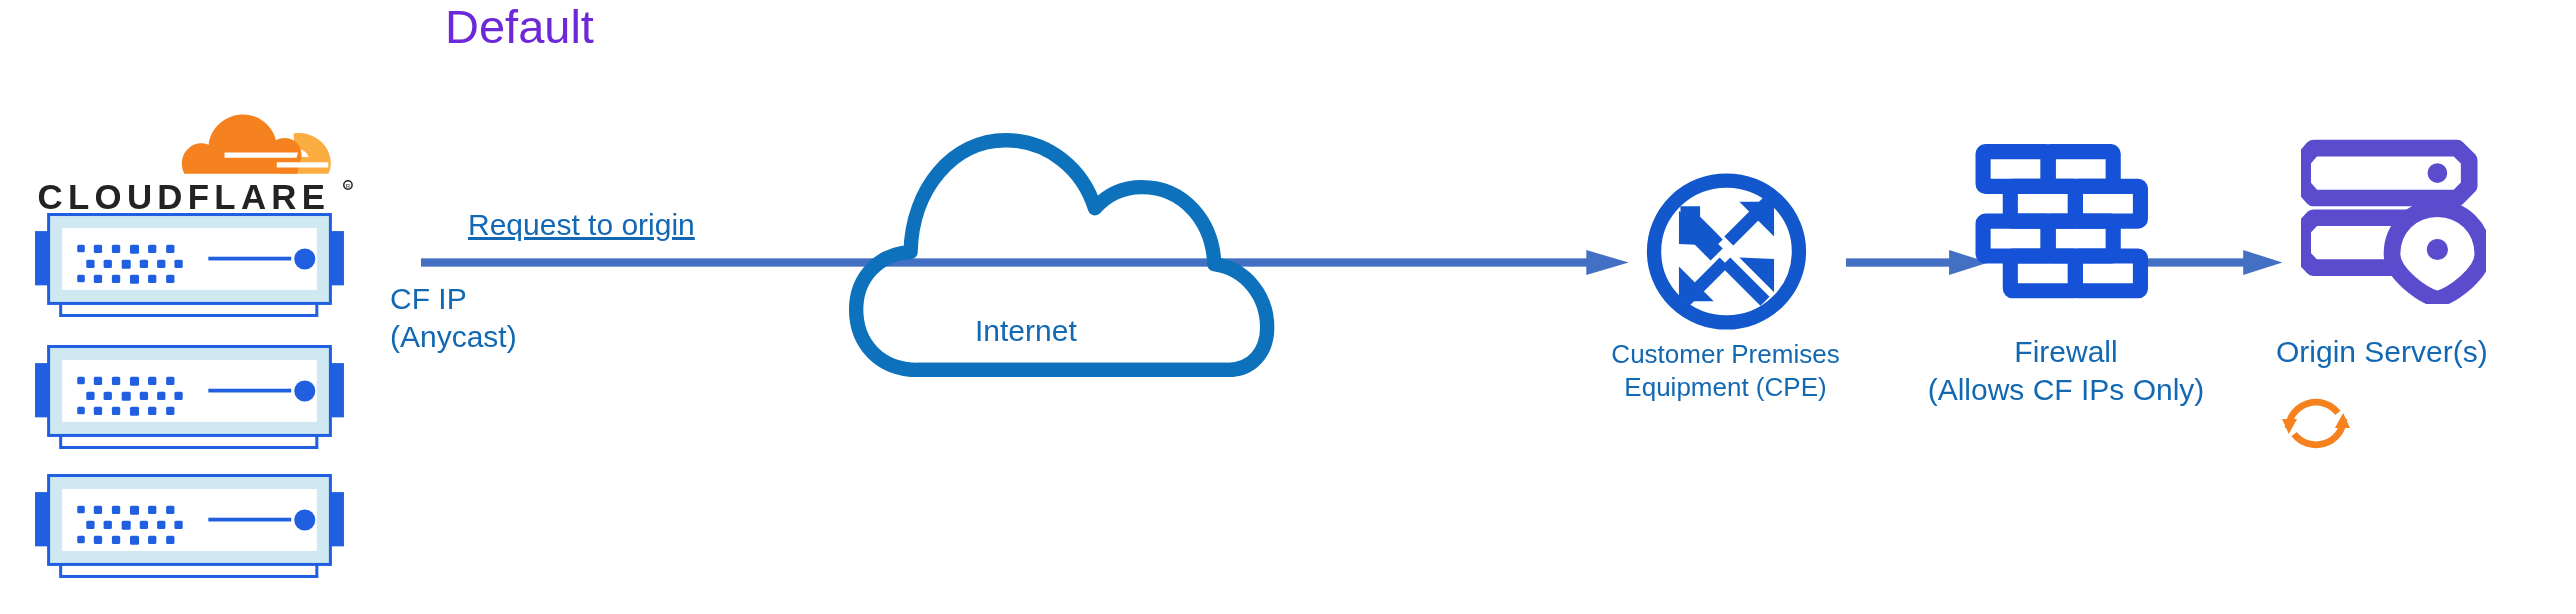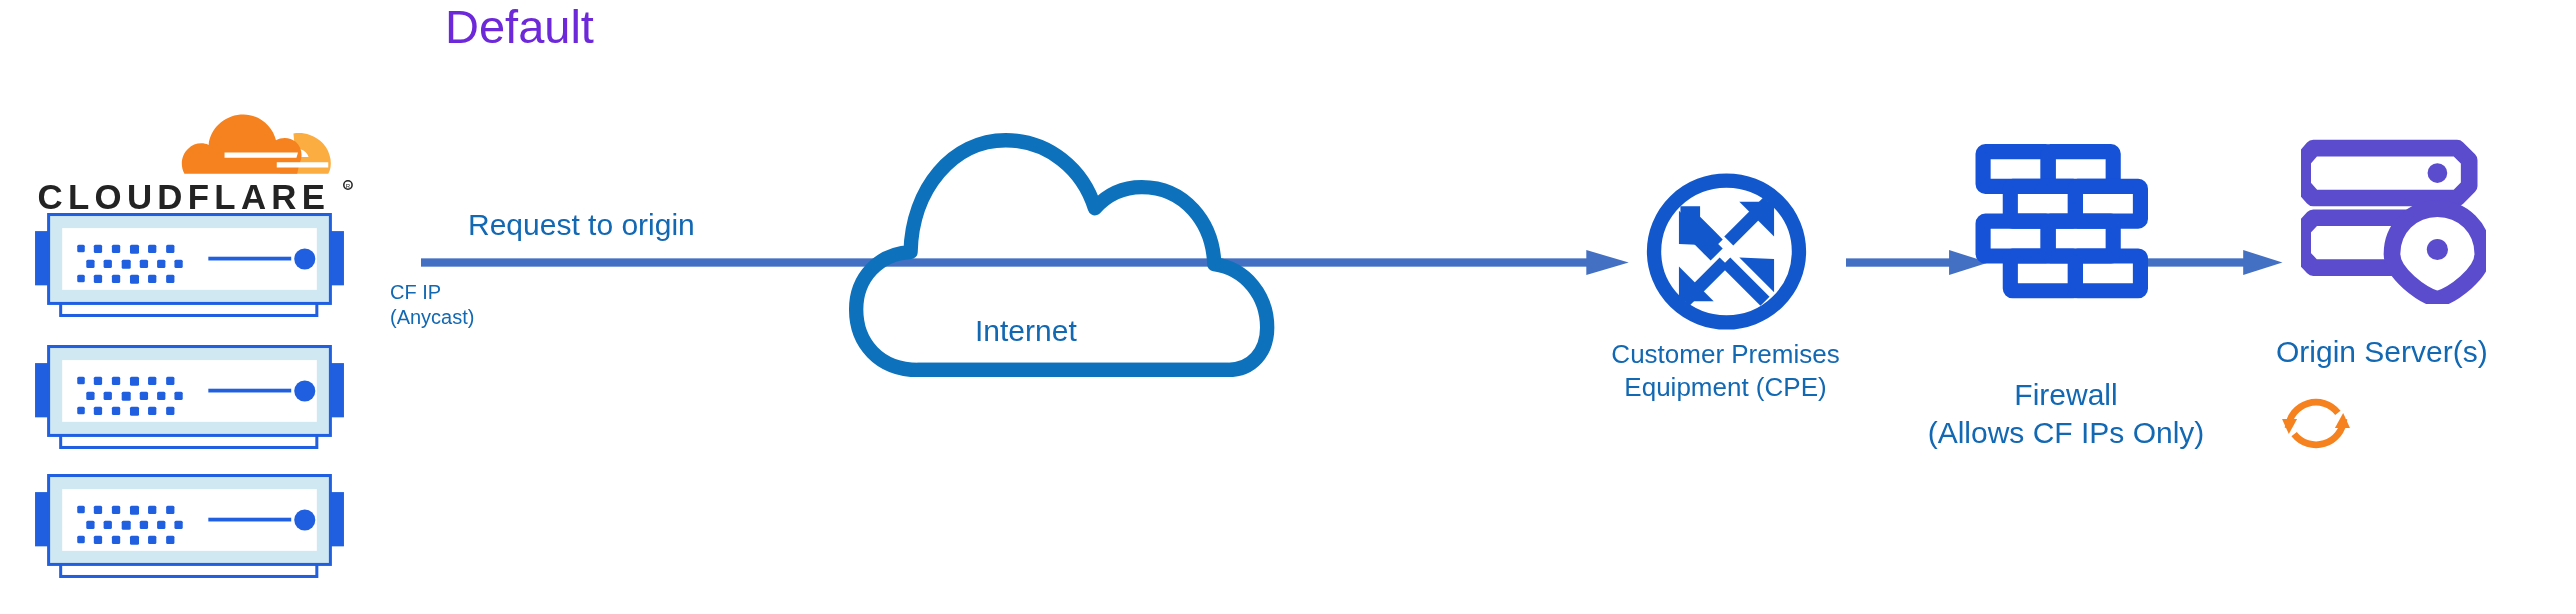--- a/index.html
+++ b/index.html
@@ -57,25 +57,26 @@
   .blue-label {
     color: #1268b3;
     font-size: 29px;
     line-height: 1.26;
     white-space: nowrap;
   }
   #request-label {
     left: 468px;
     top: 206px;
     font-size: 30px;
+    text-decoration: underline;
   }
   #cfip-label {
     left: 390px;
     top: 280px;
-    font-size: 20px;
+    font-size: 30px;
     white-space: pre-line;
   }
   #internet-label {
     left: 975px;
     top: 303px;
     font-size: 30px;
     margin-top: 9px;
   }
   #cpe-label {
     left: 1563px;
@@ -85,21 +86,20 @@
     text-align: center;
     width: 325px;
   }
   #firewall-label {
     left: 1892px;
     top: 333px;
     font-size: 30px;
     white-space: pre-line;
     text-align: center;
     width: 348px;
-    margin-top: 43px;
   }
   #origin-label {
     left: 2276px;
     top: 333px;
     font-size: 30px;
     text-align: center;
     white-space: nowrap;
   }
   #cloudflared-label {
     left: 2364px;

